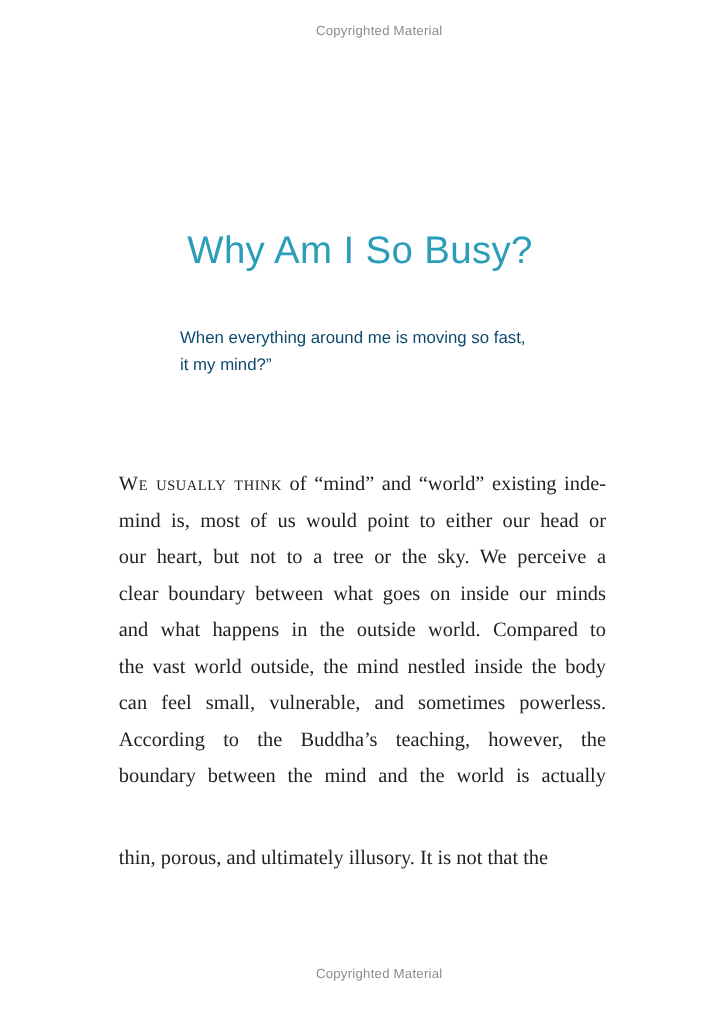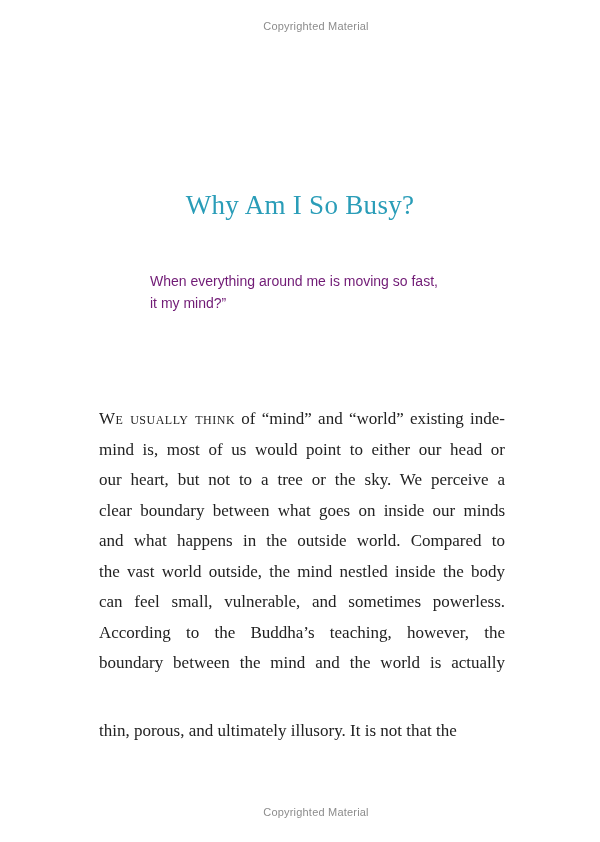--- a/index.html
+++ b/index.html
@@ -29,42 +29,42 @@
   .copyright.top { top: 20px; }
   .copyright.bottom { top: 806px; }
 
   .chapter-title {
     position: absolute;
     top: 190px;
     left: 0;
     width: 100%;
     margin: 0;
     text-align: center;
-    font-family: Liberation Serif, serif;
+    font-family: Liberation Sans, sans-serif;
     font-weight: 500;
-    font-size: 27px;
+    font-size: 32px;
     letter-spacing: 0.3px;
     color: #2a9db8;
   }
 
   .epigraph {
     position: absolute;
     top: 270px;
     left: 150px;
     width: 330px;
     font-family: "Liberation Sans", sans-serif;
     font-weight: 500;
     font-size: 14px;
     line-height: 22px;
-    color: #701a75;
+    color: #0c4a6e;
   }
 
   .body-text {
     position: absolute;
-    top: 404px;
+    top: 388px;
     left: 99px;
     width: 406px;
     font-family: "Liberation Serif", "DejaVu Serif", serif;
     font-size: 17px;
     line-height: 30.5px;
     color: #222222;
   }
   .body-line {
     text-align: justify;
     text-align-last: justify;

